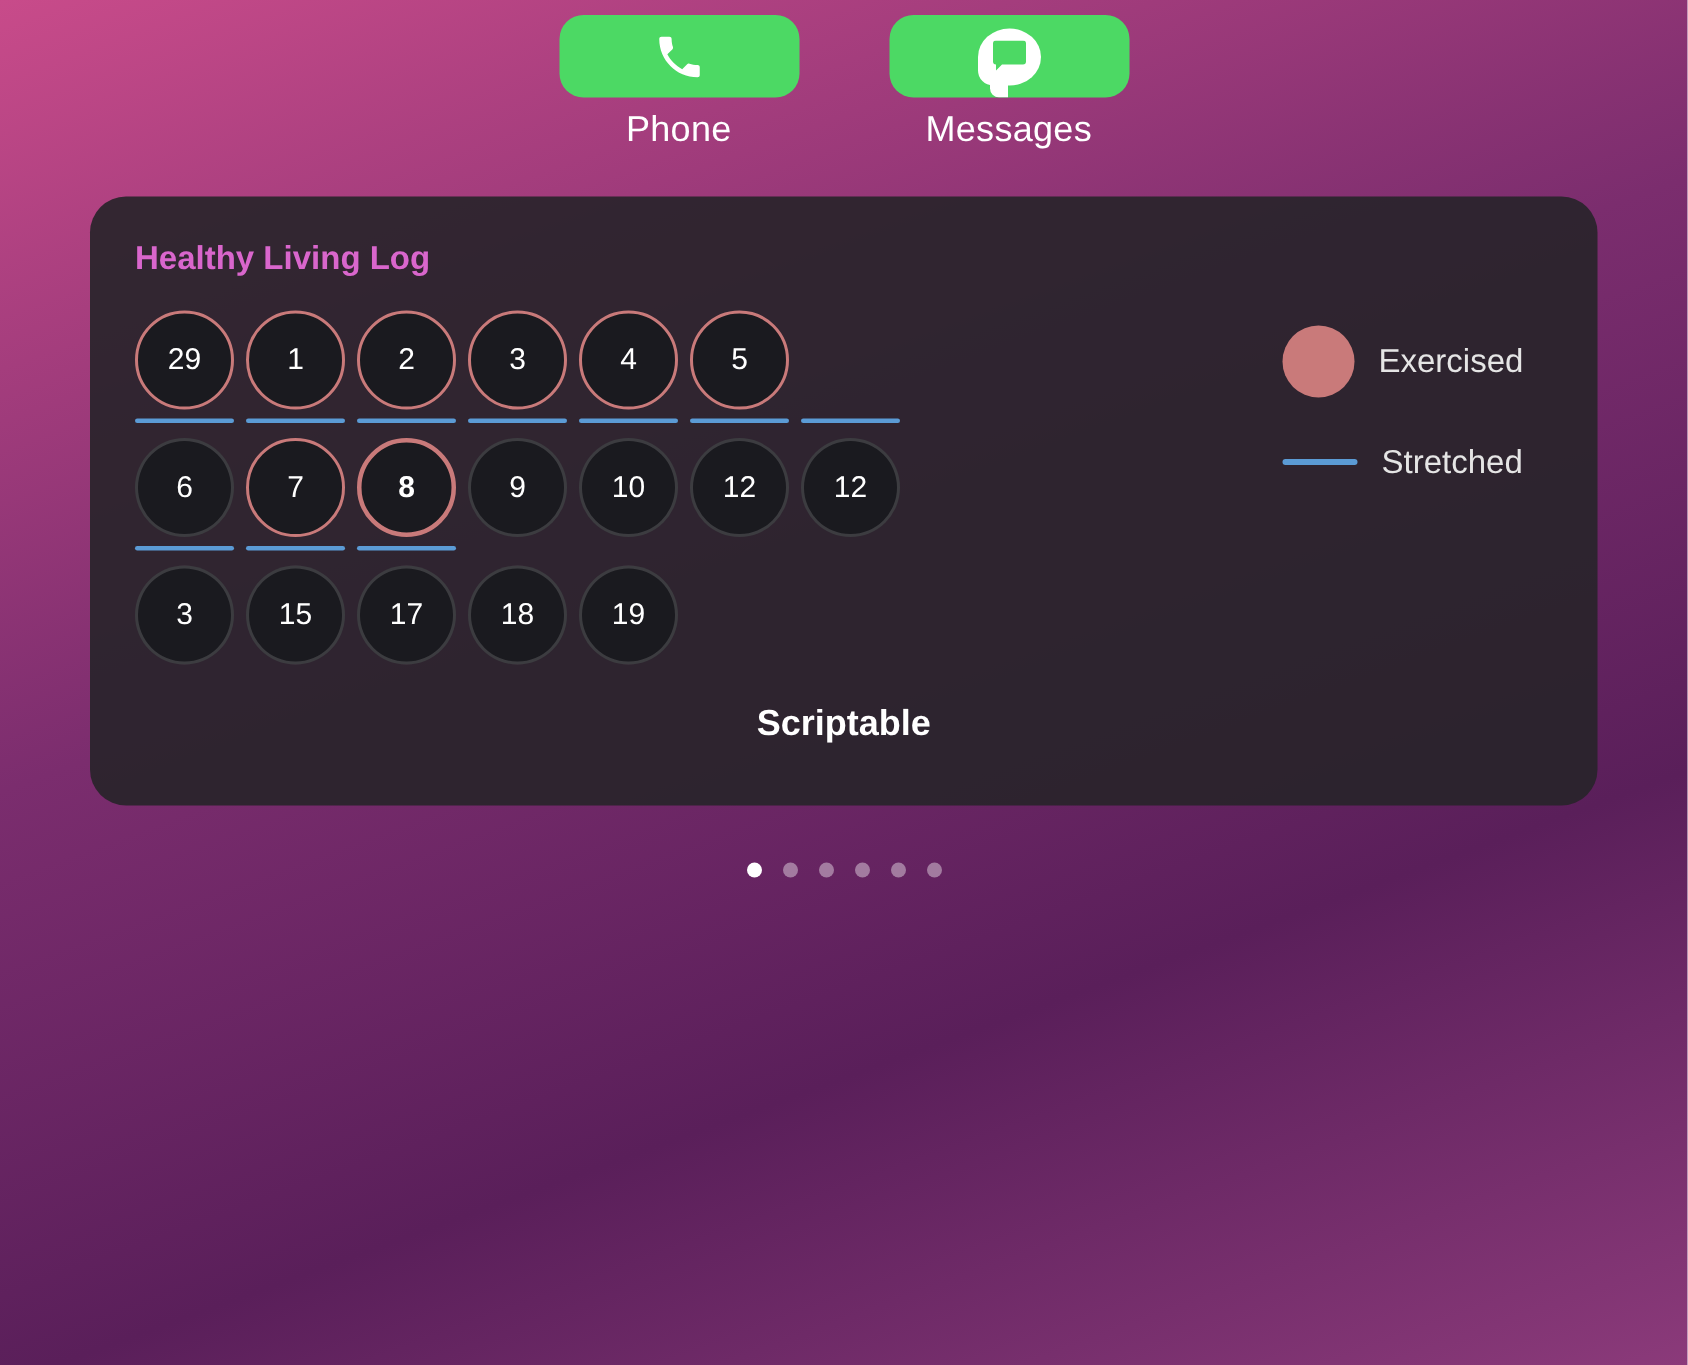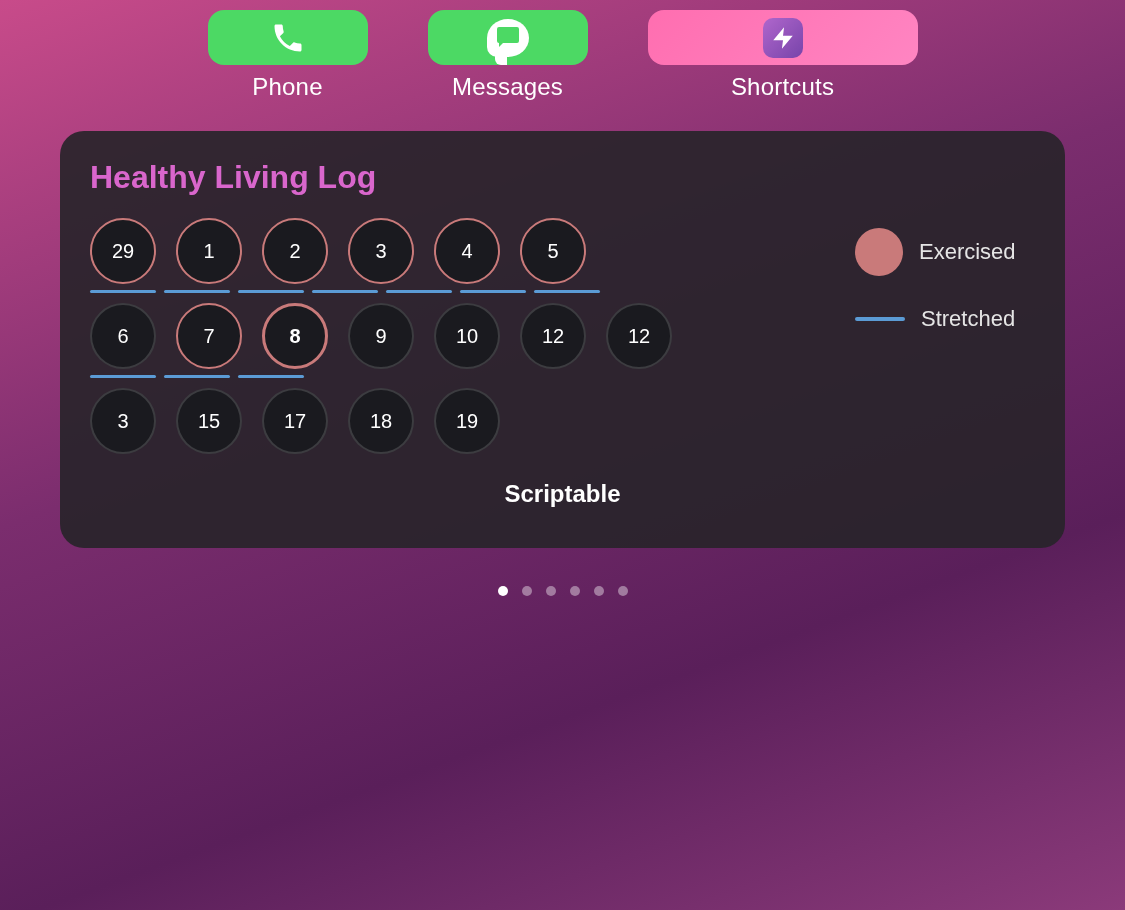--- a/index.html
+++ b/index.html
@@ -96,37 +96,37 @@
 
     .widget-container {
       margin: 30px 60px 0 60px;
       background: rgba(40, 36, 42, 0.92);
       border-radius: 24px;
       padding: 28px 30px 30px 30px;
     }
 
     .widget-title {
       color: #d966cc;
-      font-size: 32px;
+      font-size: 22px;
       font-weight: 700;
       margin-bottom: 22px;
     }
 
     .widget-content {
       display: flex;
       gap: 30px;
     }
 
     .calendar-grid {
       flex: 1;
     }
 
     .calendar-row {
       display: flex;
-      gap: 20px;
+      gap: 8px;
       margin-bottom: 6px;
     }
 
     .day-cell {
       width: 66px;
       height: 66px;
       border-radius: 50%;
       border: 2px solid rgba(255,255,255,0.15);
       display: flex;
       align-items: center;
@@ -241,30 +241,20 @@
     <div class="app-icon messages">
       <div class="messages-bubble">
         <svg width="26" height="22" viewBox="0 0 26 22" fill="#4cd964">
           <path d="M2 2 Q2 0 4 0 L22 0 Q24 0 24 2 L24 14 Q24 16 22 16 L8 16 L4 20 L4 16 L4 16 Q2 16 2 14 Z" fill="#4cd964" stroke="none"></path>
         </svg>
       </div>
     </div>
     <span class="app-label">Messages</span>
   </div>
 
-  <div class="app-item">
-    <div class="app-icon shortcuts">
-      <div class="shortcuts-icon">
-        <svg width="26" height="26" viewBox="0 0 24 24" fill="white">
-          <path d="M13 2L3 14h9l-1 8 10-12h-9l1-8z"></path>
-        </svg>
-      </div>
-    </div>
-    <span class="app-label">Shortcuts</span>
-  </div>
 </div>
 
 <div class="widget-container">
   <div class="widget-title">Healthy Living Log</div>
 
   <div class="widget-content">
     <div class="calendar-grid">
 
       <div class="calendar-row">
         <div class="day-cell exercised">

